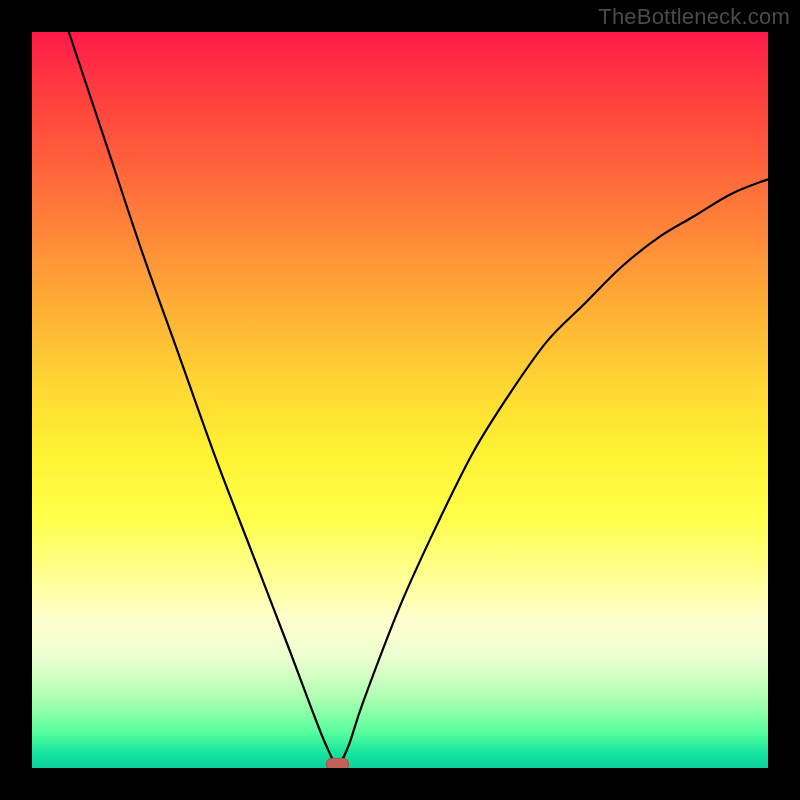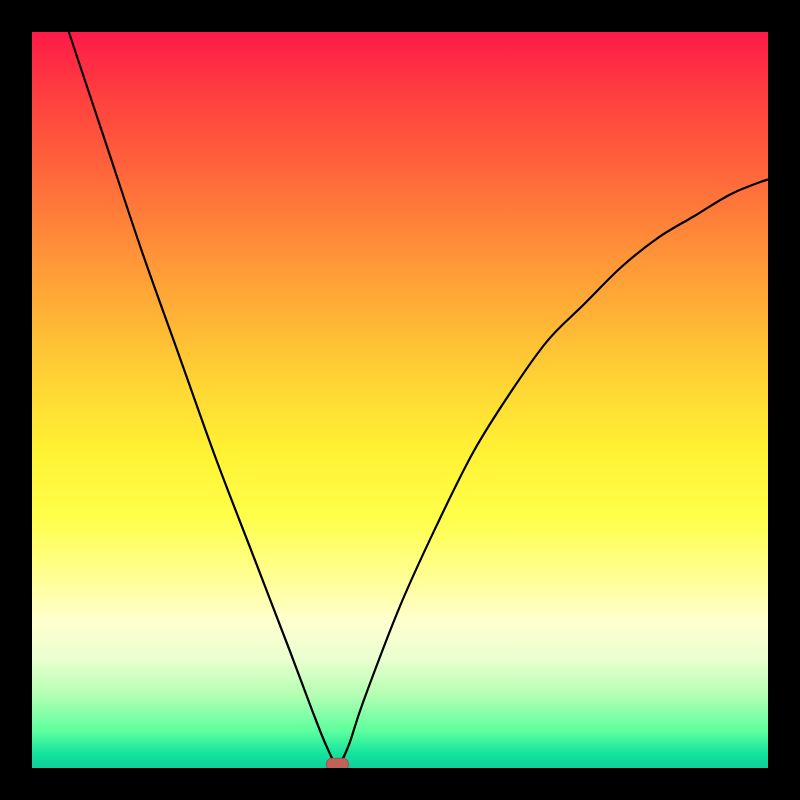--- a/index.html
+++ b/index.html
@@ -67,20 +67,21 @@
   .marker {
     fill: #c0615a;
     stroke: #a9514a;
     stroke-width: 1;
   }
 </style>
 </head>
 <body>
 
 <div class="frame">
+  <div class="watermark">TheBottleneck.com</div>
 
   <div class="plot-area">
     <svg class="plot-svg" viewBox="0 0 736 736" preserveAspectRatio="none">
       <path id="curve-path" class="curve" d="M 36.80 0.00 C 42.93 18.40, 61.33 73.60, 73.60 110.40 C 85.87 147.20, 98.13 185.23, 110.40 220.80 C 122.67 256.37, 134.93 289.49, 147.20 323.84 C 159.47 358.19, 171.73 393.76, 184.00 426.88 C 196.27 460.00, 208.53 490.67, 220.80 522.56 C 233.07 554.45, 247.79 592.48, 257.60 618.24 C 267.41 644.00, 273.55 661.17, 279.68 677.12 C 285.81 693.07, 290.11 704.72, 294.40 713.92 C 298.69 723.12, 301.76 732.32, 305.44 732.32 C 309.12 732.32, 312.19 724.35, 316.48 713.92 C 320.77 703.49, 322.61 693.07, 331.20 669.76 C 339.79 646.45, 355.73 603.52, 368.00 574.08 C 380.27 544.64, 392.53 518.88, 404.80 493.12 C 417.07 467.36, 429.33 441.60, 441.60 419.52 C 453.87 397.44, 466.13 379.04, 478.40 360.64 C 490.67 342.24, 502.93 323.84, 515.20 309.12 C 527.47 294.40, 539.73 284.59, 552.00 272.32 C 564.27 260.05, 576.53 246.56, 588.80 235.52 C 601.07 224.48, 613.33 214.67, 625.60 206.08 C 637.87 197.49, 650.13 191.36, 662.40 184.00 C 674.67 176.64, 686.93 168.05, 699.20 161.92 C 711.47 155.79, 729.87 149.65, 736.00 147.20"></path>
       <rect id="marker-rect" class="marker" rx="5" ry="5" width="22" height="12" x="294.44" y="726.32"></rect>
     </svg>
   </div>
 </div>
 
 </body></html>

